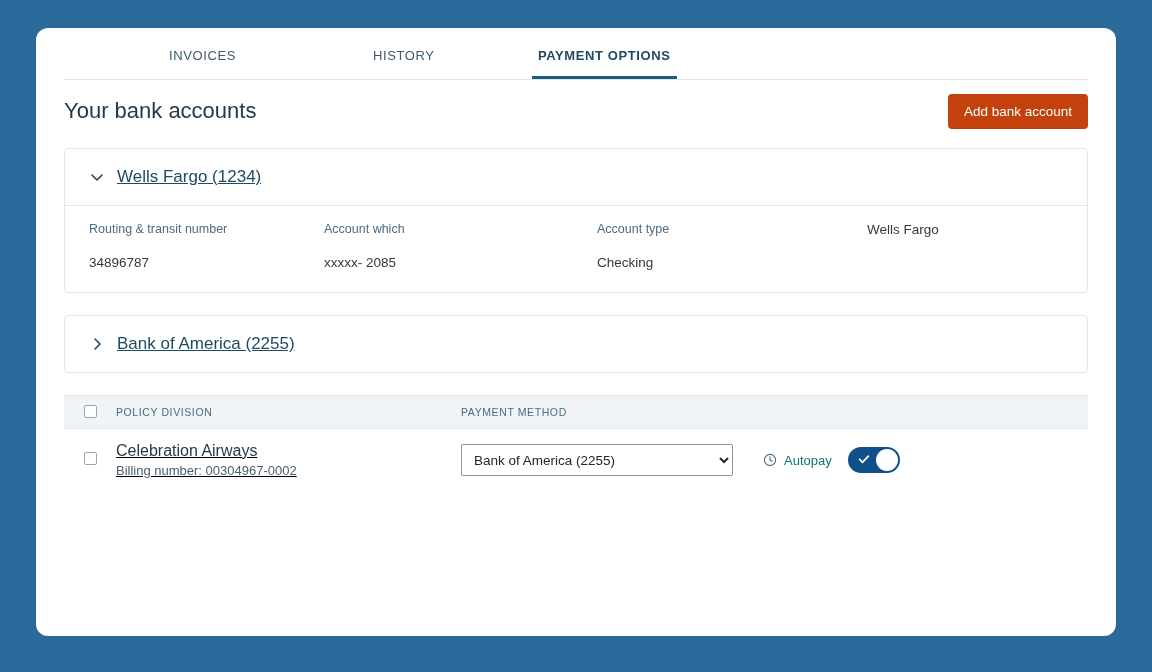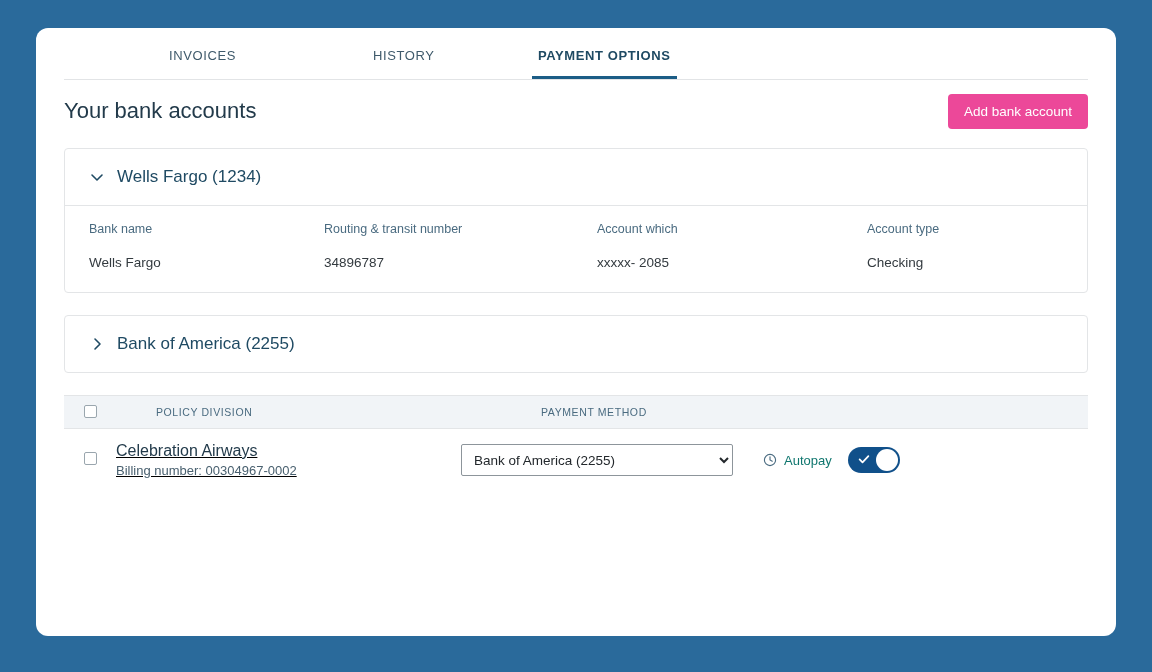--- a/index.html
+++ b/index.html
@@ -61,21 +61,21 @@
     display: flex;
     align-items: center;
     justify-content: space-between;
   }
   .page-title {
     font-size: 22px;
     color: #223a4a;
     font-weight: normal;
   }
   .btn-primary {
-    background: #ec4899;
+    background: #c2410c;
     color: #ffffff;
     border: none;
     border-radius: 4px;
     font-size: 13.5px;
     padding: 10px 16px;
     cursor: pointer;
     font-family: "Liberation Sans", sans-serif;
     text-align: center;
   }
   
@@ -98,20 +98,21 @@
     height: 16px;
     margin-right: 12px;
     color: #1f4a63;
     display: inline-block;
     position: relative;
   }
   .chev svg { display: block; }
   .acct-title {
     font-size: 17px;
     color: #1f4a63;
+    text-decoration: underline;
   }
   .acct-body { border-top: 1px solid #e3e5e7; padding: 0 24px; }
   .acct-grid {
     display: grid;
     grid-template-columns: 235px 273px 270px 1fr;
     padding: 16px 0 22px 0;
   }
   .col-label {
     font-size: 12.5px;
     color: #4a6b80;
@@ -139,21 +140,20 @@
   .tbl-head {
     display: flex;
     align-items: center;
     height: 34px;
     background: #f1f4f7;
     border-top: 1px solid #e3e5e7;
     border-bottom: 1px solid #e3e5e7;
     font-size: 10.5px;
     letter-spacing: 0.6px;
     color: #4a6b80;
-    gap: 40px;
   }
   .cb {
     width: 13px;
     height: 13px;
     border: 1px solid #9aa6ae;
     border-radius: 2px;
     background: #fff;
     display: inline-block;
     cursor: pointer;
     flex: none;
@@ -251,21 +251,20 @@
         <div class="acct-head">
           <span class="chev">
             <svg width="16" height="16" viewBox="0 0 16 16" fill="none" stroke="#1f4a63" stroke-width="1.6" stroke-linecap="round" stroke-linejoin="round">
                 <polyline points="3,6 8,11 13,6"></polyline>
               </svg>
           </span>
           <span class="acct-title">Wells Fargo (1234)</span>
         </div>
         <div class="acct-body">
           <div class="acct-grid">
-            <div class="col-label">Bank name</div>
             <div class="col-label">Routing &amp; transit number</div>
             <div class="col-label">Account which</div>
             <div class="col-label">Account type</div>
             <div class="col-value">Wells Fargo</div>
             <div class="col-value">34896787</div>
             <div class="col-value">xxxxx- 2085</div>
             <div class="col-value">Checking</div>
           </div>
         </div>
       </div>

